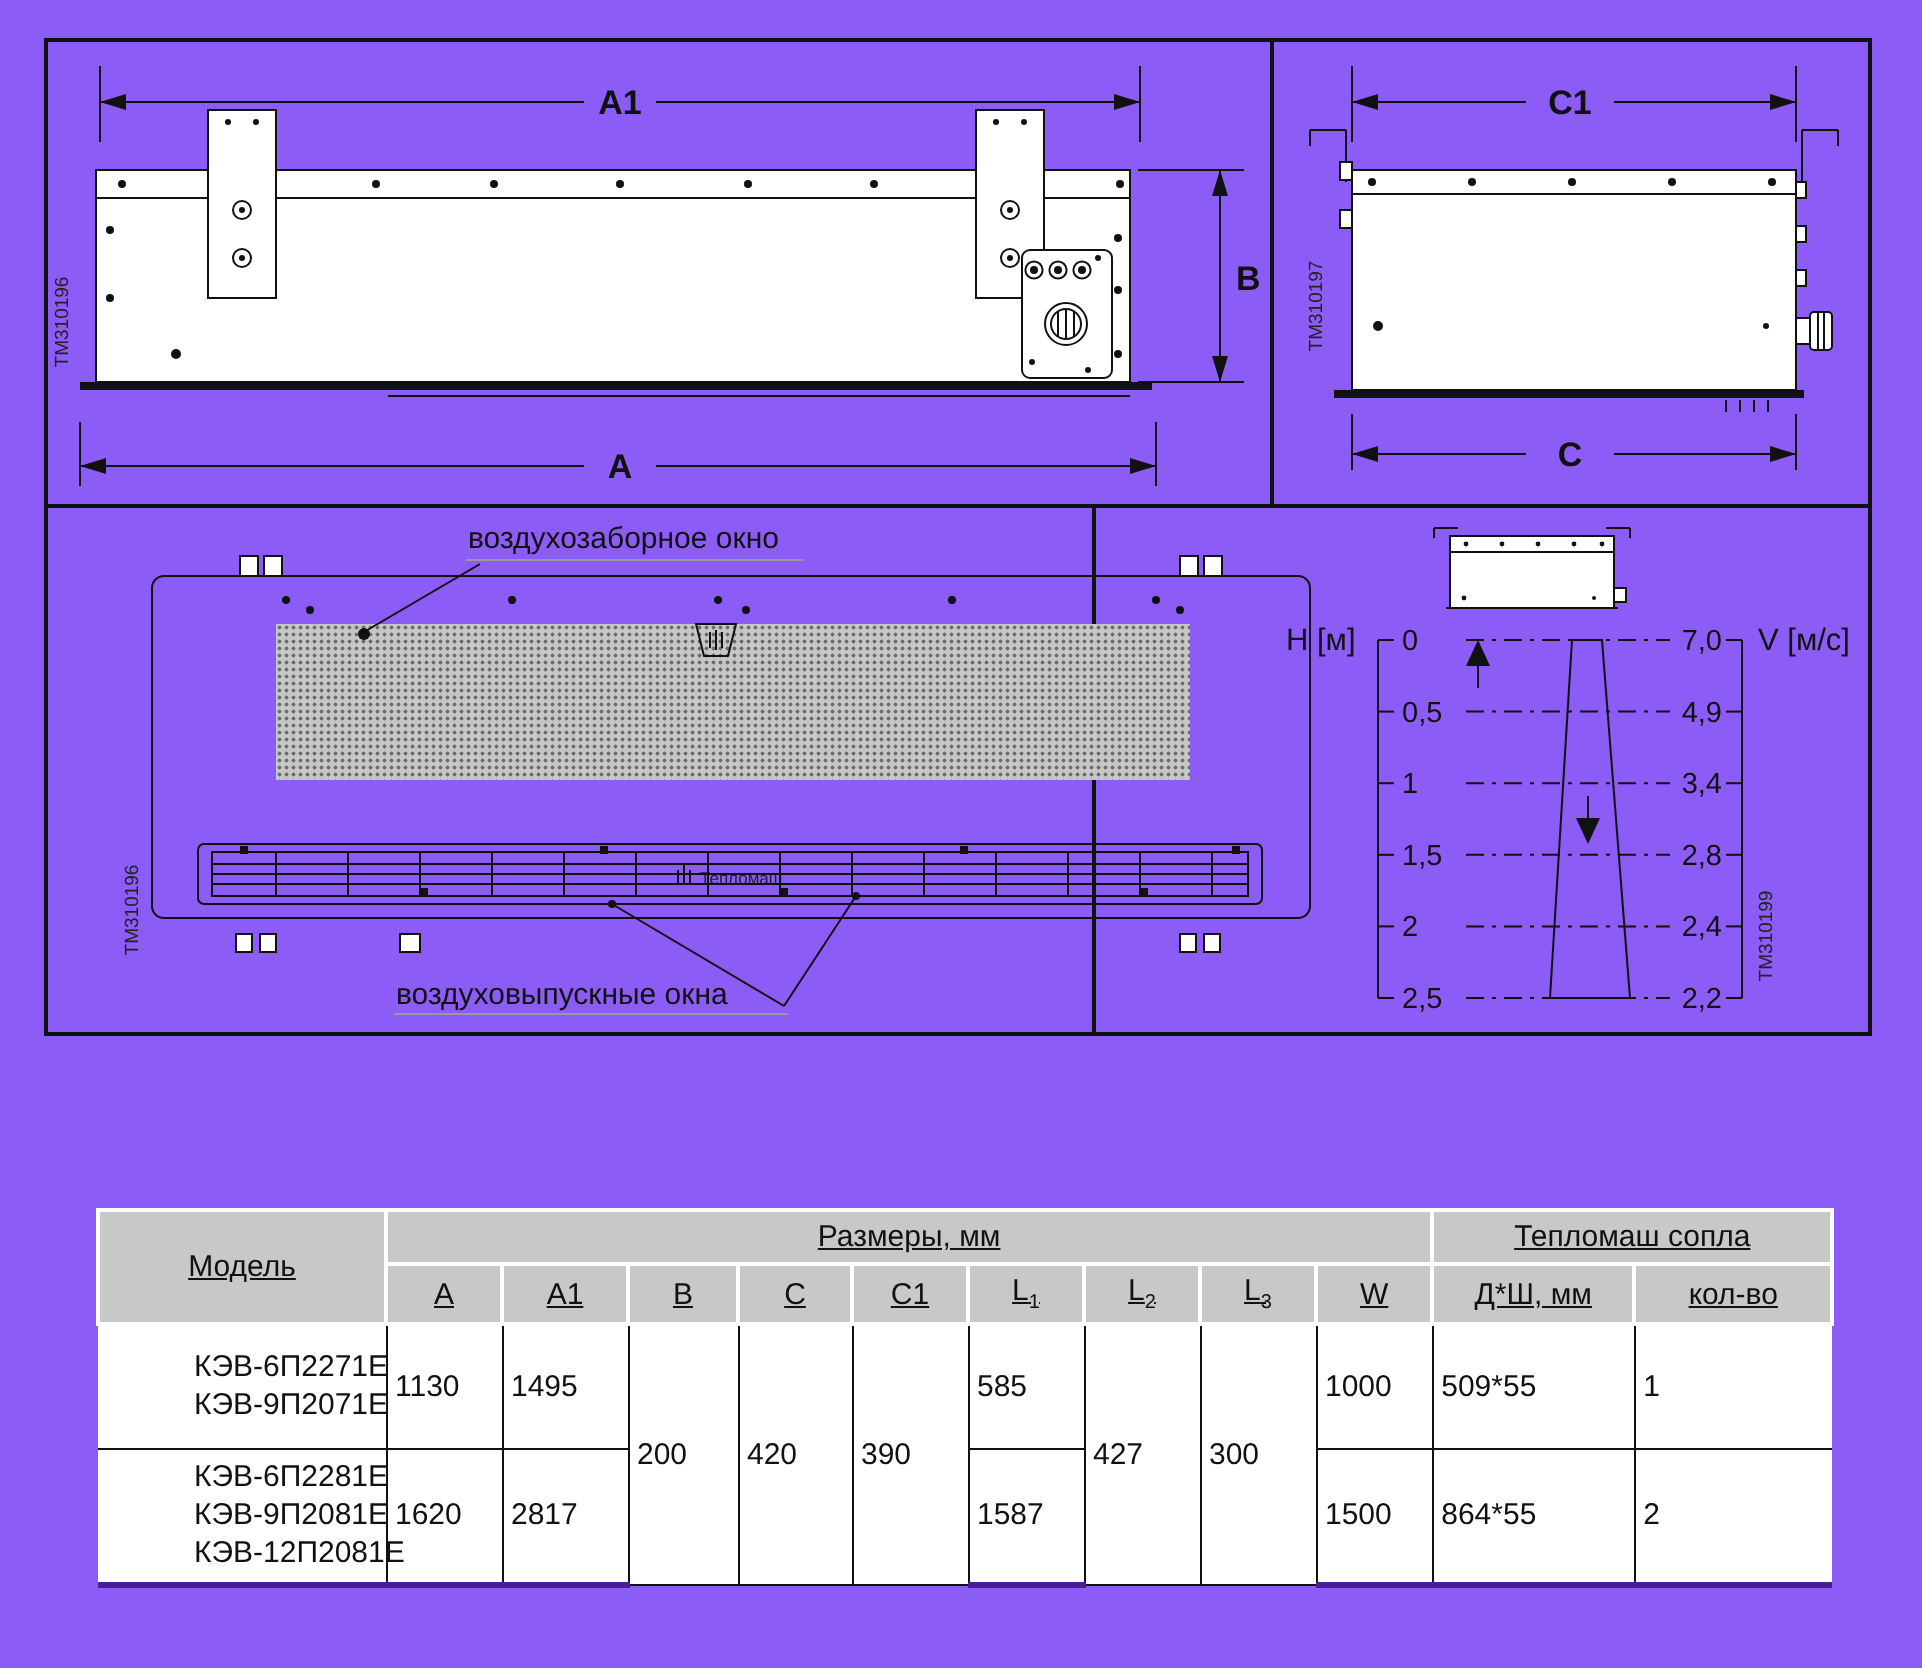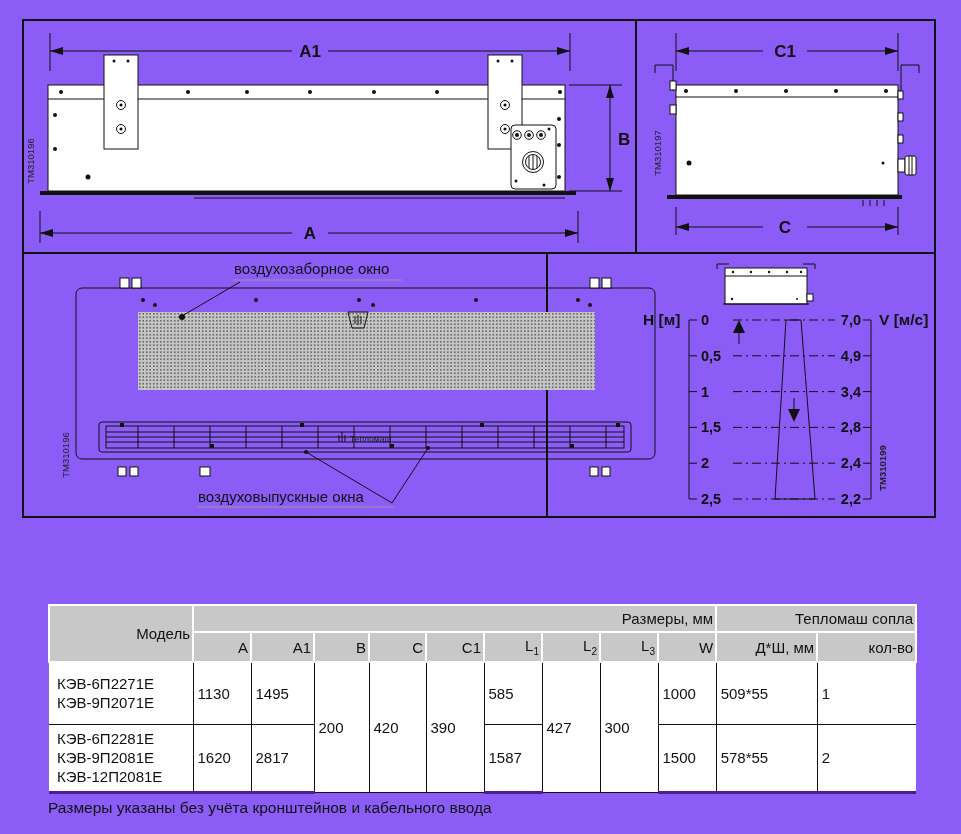--- a/index.html
+++ b/index.html
@@ -4,43 +4,43 @@
 <style>
   html,body{margin:0;padding:0;background:#fff;}
   .page{position:relative;width:961px;height:834px;background:#8b5cf6;overflow:hidden;
         font-family:"Liberation Sans","DejaVu Sans",sans-serif;color:#111;}
   .figure{position:absolute;left:22px;top:19px;width:914px;height:499px;
           border:2px solid #111;box-sizing:border-box;}
   .panel{position:absolute;box-sizing:border-box;}
   .p-tl{left:0;top:0;width:613px;height:233px;border-right:2px solid #111;border-bottom:2px solid #111;}
   .p-tr{left:613px;top:0;width:297px;height:233px;border-bottom:2px solid #111;}
   .p-ml{left:0;top:233px;width:488px;height:262px;border-right:2px solid #111;margin-left:36px;}
-  .p-mr{left:613px;top:233px;width:297px;height:262px;font-weight:bold;}
+  .p-mr{left:613px;top:233px;width:297px;height:262px;}
   .panel svg{position:absolute;left:0;top:0;}
   svg line,svg rect,svg circle,svg polyline,svg path,svg polygon{stroke:#111;fill:none;stroke-width:1;}
   svg .f{fill:#111;stroke:none;}
   svg .w{fill:#fff;}
   svg .gy{stroke:#999;}
   svg text{stroke:none;fill:#111;font-family:"Liberation Sans","DejaVu Sans",sans-serif;}
   .dim{font-weight:bold;font-size:17px;}
   .lbl{font-size:15px;}
   .tm{font-size:9.5px;fill:#222;}
   .axis{font-size:15.5px;}
   .tick{font-size:14.5px;}
   .brand{font-size:8.5px;fill:#222;}
   .mesh{position:absolute;left:78px;top:58px;width:457px;height:78px;
         background-color:#c6c6c6;
         background-image:radial-gradient(#6e6e6e 0.9px, rgba(0,0,0,0) 1.1px);
         background-size:3.5px 3.5px;}
   table.spec{position:absolute;left:48px;top:604px;width:867px;border-collapse:collapse;
              table-layout:fixed;font-size:15px;}
-  table.spec th{background:#c8c8c8;border:2px solid #fff;font-weight:normal;padding:4px 2px;text-align:right;}
+  table.spec th{background:#c8c8c8;border:2px solid #fff;font-weight:normal;padding:4px 2px;text-align:center;text-decoration:underline;}
   table.spec td{border:1px solid #111;padding:2px 4px;background:#fff;}
   table.spec td.model{text-align:left;padding-left:8px;}
-  table.spec td.model span{display:block;line-height:19px;}
+  table.spec td.model span{display:block;line-height:19px;margin-left:40px;}
   table.spec tbody td:first-child{border-left:none;}
   table.spec tbody td:last-child{border-right:none;}
   table.spec tbody tr:last-child td{border-bottom:3px solid #4c1d95;}
   table.spec sub{font-size:10px;}
   .tr-b1{height:62px;}
   .tr-b2{height:68px;}
   .footnote{position:absolute;left:48px;top:799px;font-size:15.5px;}
 </style>
 </head>
 <body>
@@ -421,21 +421,20 @@
       <tr class="tr-b2">
         <td class="model">
           <span>КЭВ-6П2281Е</span>
           <span>КЭВ-9П2081Е</span>
           <span>КЭВ-12П2081Е</span>
         </td>
         <td>1620</td>
         <td>2817</td>
         <td>1587</td>
         <td>1500</td>
-        <td>578*55</td>
+        <td>864*55</td>
         <td>2</td>
       </tr>
     </tbody>
   </table>
 
-  <div class="footnote">Размеры указаны без учёта кронштейнов и кабельного ввода</div>
 
 </div>
 
 </body></html>

